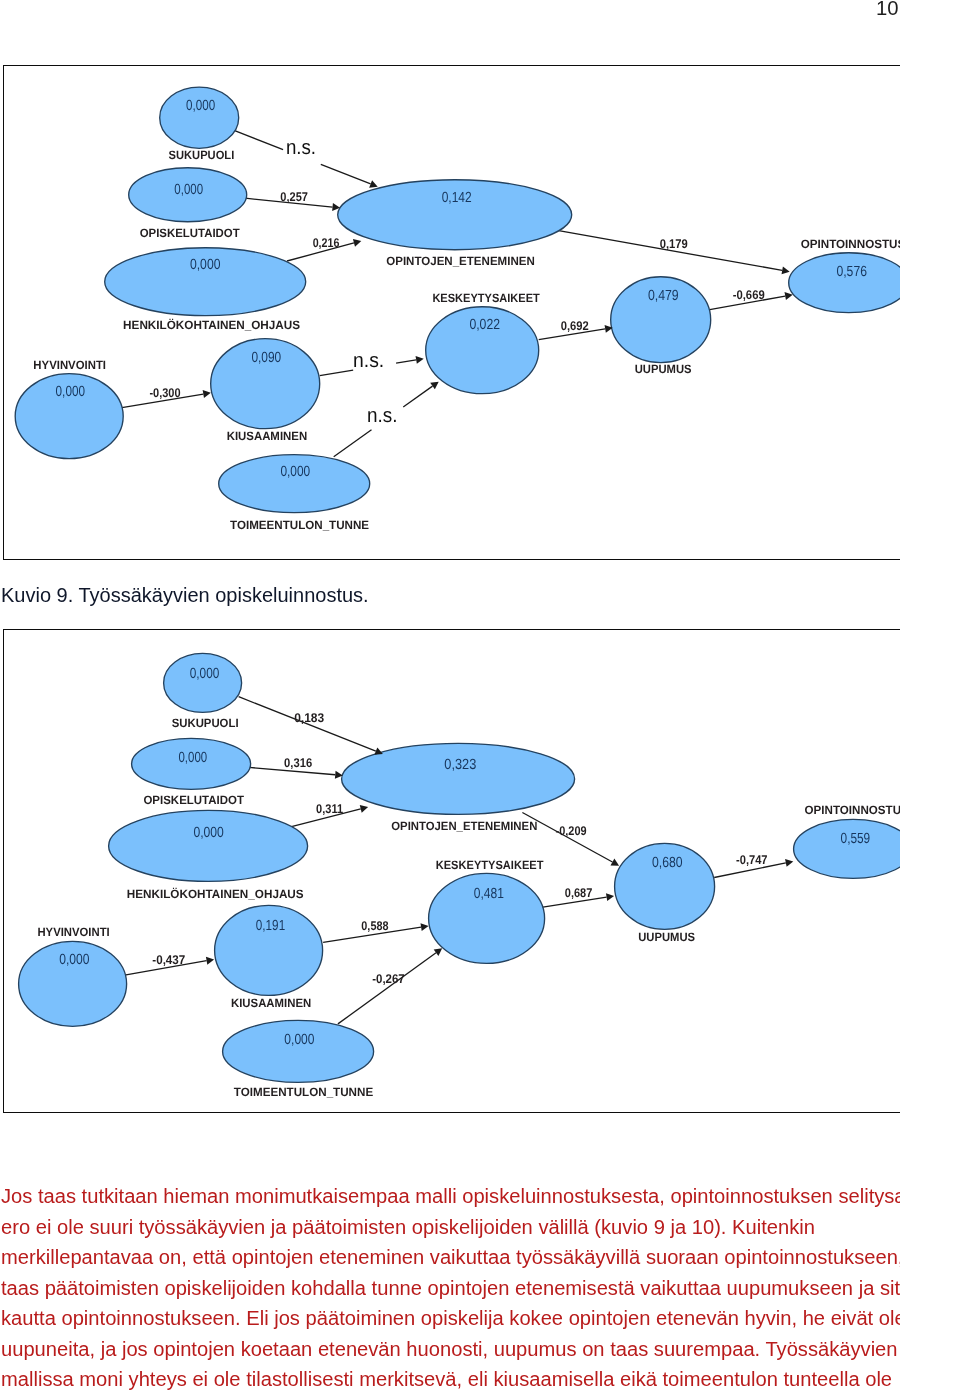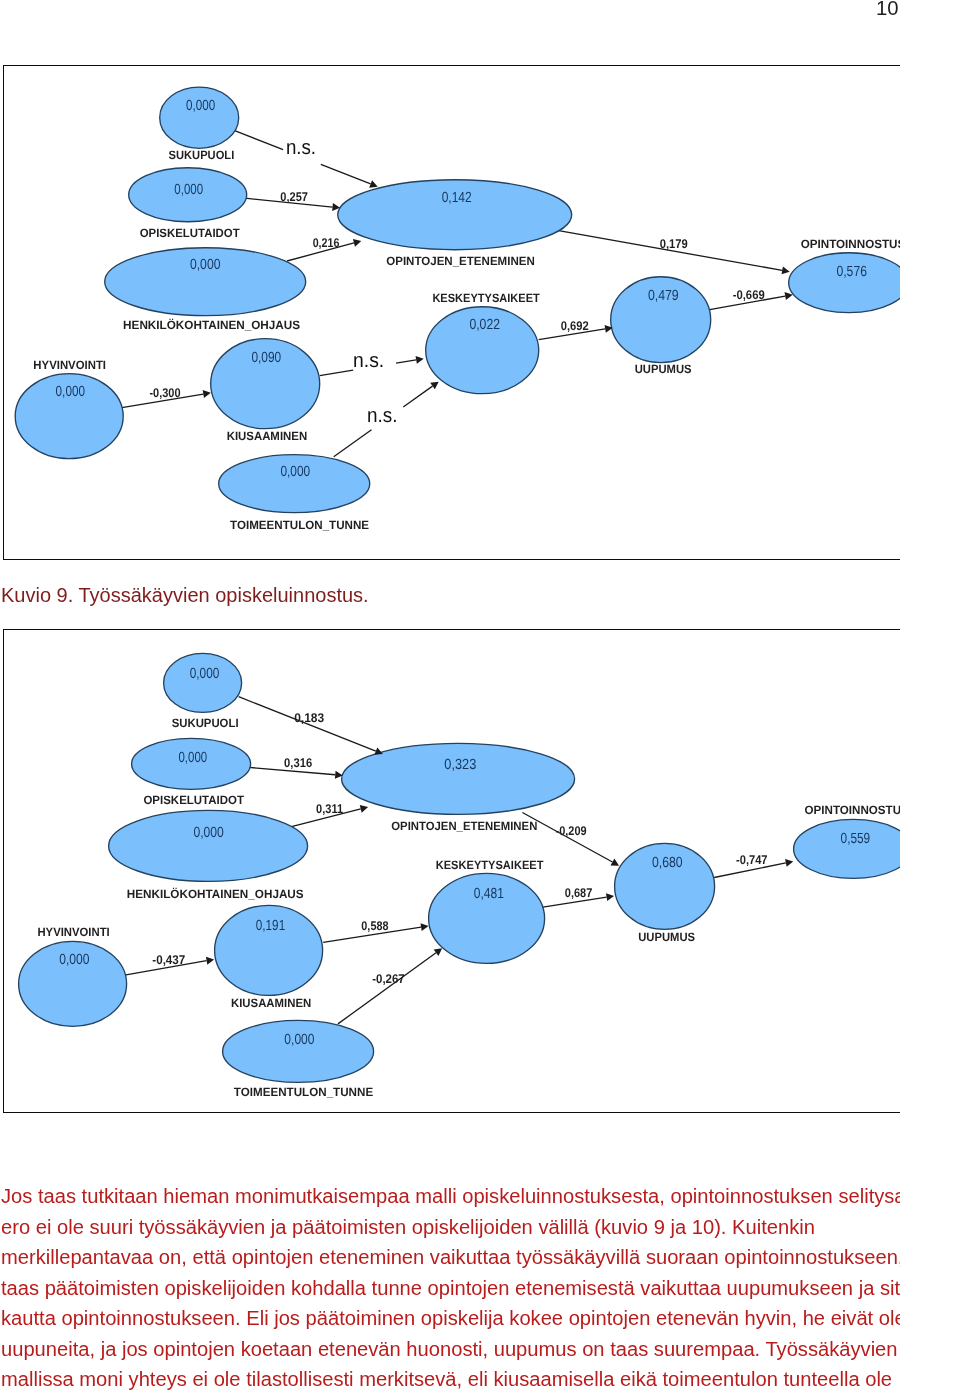--- a/index.html
+++ b/index.html
@@ -3,21 +3,21 @@
 <meta charset="utf-8">
 <title>Opiskeluinnostus</title>
 <style>
   html,body{margin:0;padding:0;background:#fff;}
   *{-webkit-font-smoothing:antialiased;}
   body{width:960px;height:1394px;font-family:"Liberation Sans",sans-serif;}
   .page{position:relative;width:900px;height:1394px;overflow:hidden;background:#fff;}
   .page-number{position:absolute;right:1.5px;top:-3.5px;font-size:20.3px;color:#1d1d1d;line-height:1.1;}
   .figbox{position:absolute;box-sizing:border-box;border:1.9px solid #0c0c0c;background:#fff;}
   .figsvg{position:absolute;left:-1.9px;top:-1.9px;shape-rendering:geometricPrecision;text-rendering:geometricPrecision;}
-  .caption{position:absolute;font-size:20px;color:#7f1d1d;white-space:nowrap;line-height:1;}
+  .caption{position:absolute;font-size:20px;color:#0f172a;white-space:nowrap;line-height:1;}
   #cap1{left:1px;top:585px;}
   #cap2{left:1px;top:1142px;}
   #body{left:1px;top:1181px;width:958px;}
   .bodytext{position:absolute;font-size:20.15px;color:#b91c1c;text-align:left;line-height:30.55px;}
 </style>
 </head>
 <body>
 
 <div class="page">
   <div class="page-number">10</div>

